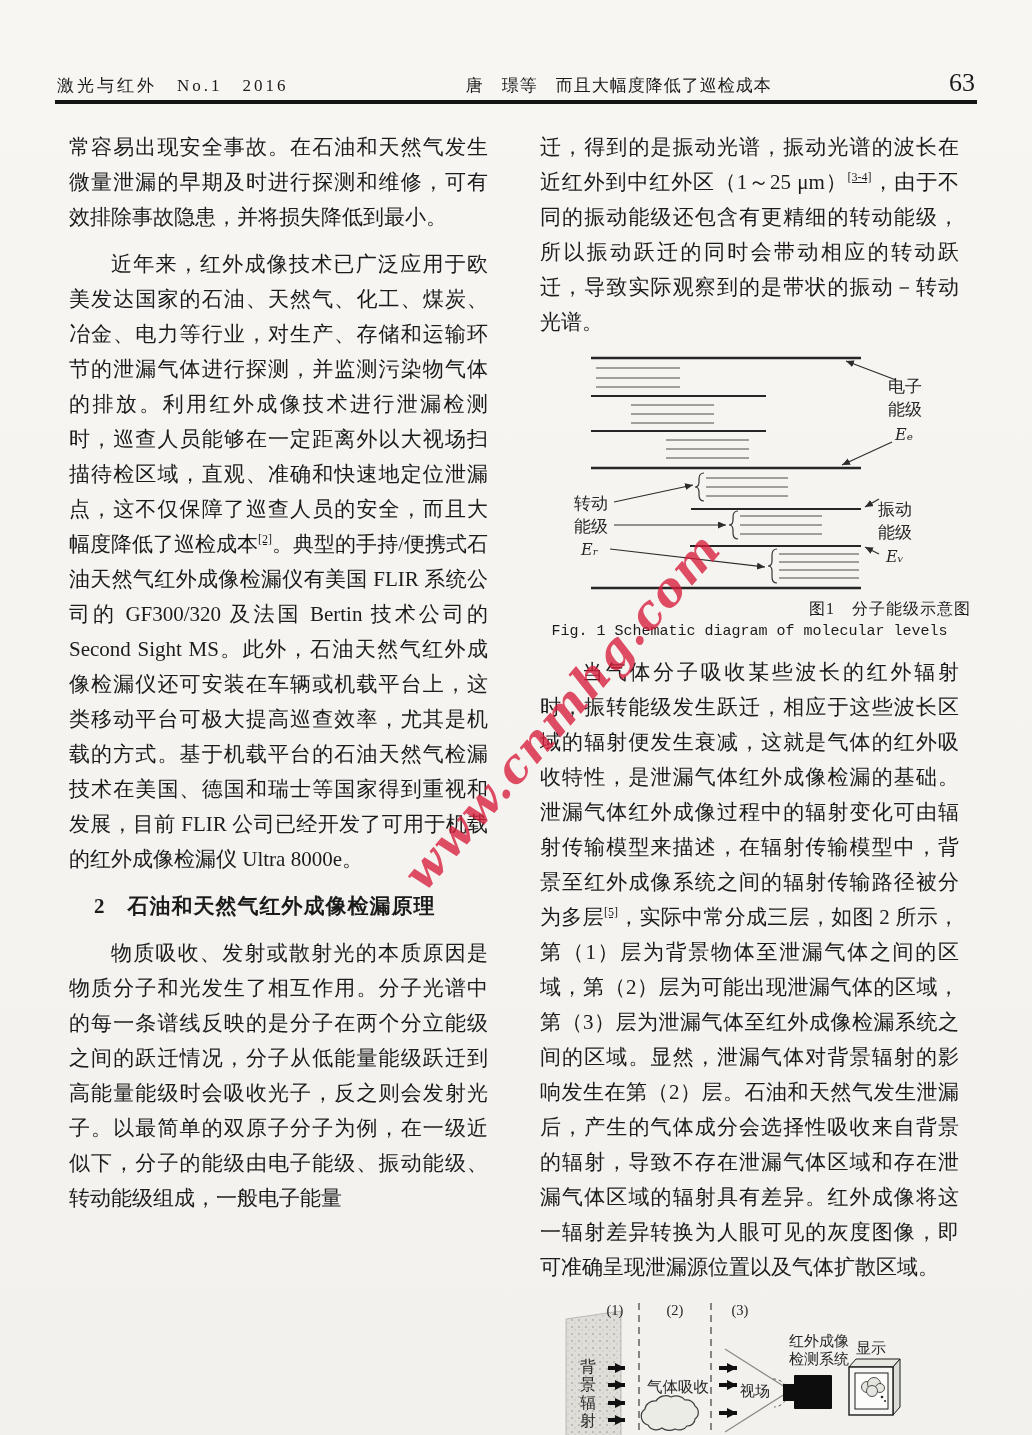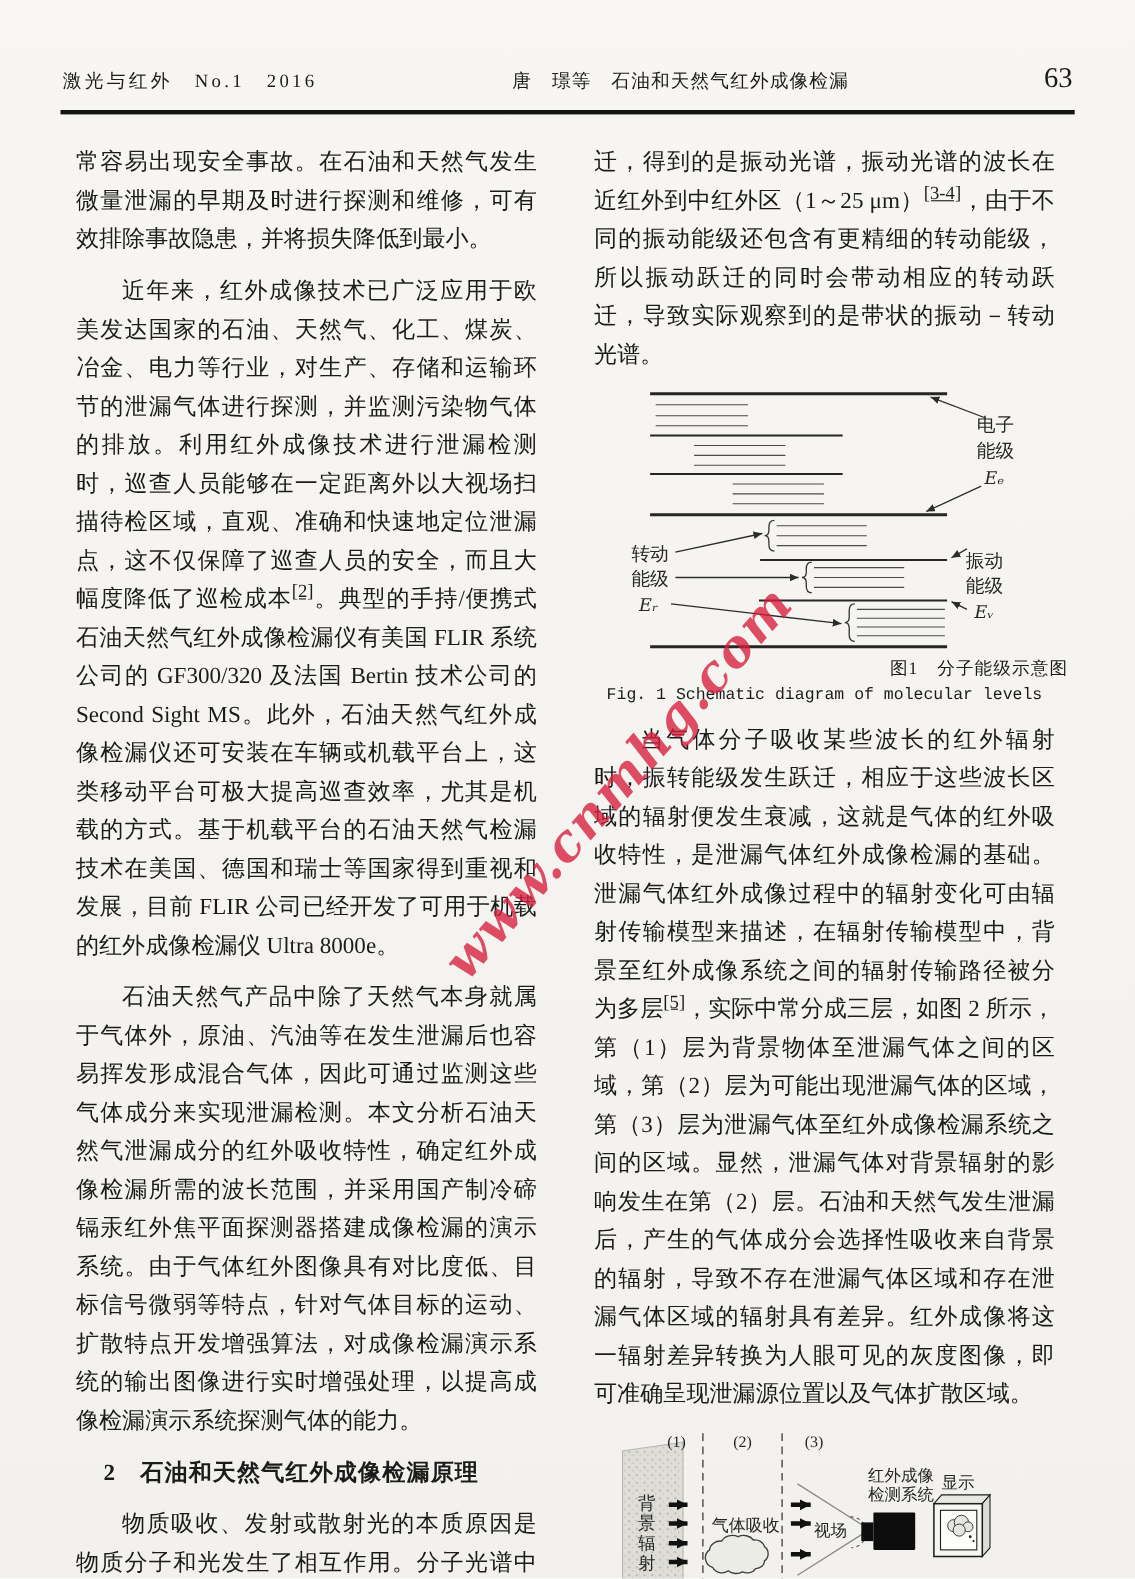--- a/index.html
+++ b/index.html
@@ -3,68 +3,67 @@
 <meta charset="utf-8">
 <style>
   html,body{margin:0;padding:0;}
   body{
     width:1032px;height:1435px;position:relative;overflow:hidden;
     background:linear-gradient(180deg,#f7f6f3 0%,#f4f3f0 60%,#f2f1ee 100%);
     font-family:"Liberation Serif","DejaVu Serif",serif;
     color:#1b1b1b;
   }
   .page-header{
-    position:absolute;left:57px;top:56px;width:918px;
+    position:absolute;left:57px;top:68px;width:918px;
     display:flex;justify-content:space-between;align-items:baseline;
     font-size:17px;
   }
   .hdr-journal{letter-spacing:3px;}
   .hdr-title{letter-spacing:1px;}
   .hdr-page{font-size:26px;}
   .header-rule{position:absolute;left:55px;top:100px;width:922px;height:0;border-top:4px solid #141414;}
   .col{
     position:absolute;top:118px;width:443px;
     font-size:21px;line-height:35px;text-align:justify;
   }
   .col-left{left:57px;}
   .col-right{left:528px;}
   .col p{margin:12px;padding:0;}
   .col .indent{text-indent:2em;}
   .h2{font-weight:700;line-height:35px;letter-spacing:1px;margin-left:37px;}
   .h3{line-height:35px;letter-spacing:2px;}
-  sup.ref{font-size:17px;line-height:0;vertical-align:super;text-decoration:underline;}
+  sup.ref{font-size:12px;line-height:0;vertical-align:super;text-decoration:underline;}
   .fig{margin:5px 0 3px 0;}
   .fig svg{display:block;}
   .fig-cap{text-align:right;font-size:16px;line-height:24px;letter-spacing:1px;}
   .fig-cap-en{text-align:center;font-size:15px;line-height:22px;letter-spacing:0;font-family:Liberation Mono, monospace;}
   .watermark{
     position:absolute;left:412px;top:856px;height:52px;
     transform:rotate(-49deg);transform-origin:0 50%;
     font-size:46px;font-style:italic;font-weight:700;
     font-family:"DejaVu Serif","Liberation Serif",serif;
     letter-spacing:2px;opacity:0.78;white-space:nowrap;
     pointer-events:none;z-index:5;
   }
   svg text{font-family:"Liberation Serif","DejaVu Serif",serif;fill:#262626;}
   svg text.sym{font-style:italic;font-family:"DejaVu Serif",serif;}
 </style>
 </head>
 <body>
 
 <div class="page-header">
   <span class="hdr-journal">激光与红外　No.1　2016</span>
-  <span class="hdr-title">唐　璟等　石油和天然气红外成像检漏</span>
+  <span class="hdr-title">唐　璟等　而且大幅度降低了巡检成本</span>
   <span class="hdr-page">63</span>
 </div>
 <div class="header-rule"></div>
 
 <div class="col col-left">
     <p class=""><span>常容易出现安全事故。在石油和天然气发生微量泄漏的早期及时进行探测和维修，可有效排除事故隐患，并将损失降低到最小。</span></p>
     <p class="indent"><span>近年来，红外成像技术已广泛应用于欧美发达国家的石油、天然气、化工、煤炭、冶金、电力等行业，对生产、存储和运输环节的泄漏气体进行探测，并监测污染物气体的排放。利用红外成像技术进行泄漏检测时，巡查人员能够在一定距离外以大视场扫描待检区域，直观、准确和快速地定位泄漏点，这不仅保障了巡查人员的安全，而且大幅度降低了巡检成本</span><sup class="ref">[2]</sup><span>。典型的手持/便携式石油天然气红外成像检漏仪有美国 FLIR 系统公司的 GF300/320 及法国 Bertin 技术公司的 Second Sight MS。此外，石油天然气红外成像检漏仪还可安装在车辆或机载平台上，这类移动平台可极大提高巡查效率，尤其是机载的方式。基于机载平台的石油天然气检漏技术在美国、德国和瑞士等国家得到重视和发展，目前 FLIR 公司已经开发了可用于机载的红外成像检漏仪 Ultra 8000e。</span></p>
-    <p class="indent"><span>石油天然气产品中除了天然气本身就属于气体外，原油、汽油等在发生泄漏后也容易挥发形成混合气体，因此可通过监测这些气体成分来实现泄漏检测。本文分析石油天然气泄漏成分的红外吸收特性，确定红外成像检漏所需的波长范围，并采用国产制冷碲镉汞红外焦平面探测器搭建成像检漏的演示系统。由于气体红外图像具有对比度低、目标信号微弱等特点，针对气体目标的运动、扩散特点开发增强算法，对成像检漏演示系统的输出图像进行实时增强处理，以提高成像检漏演示系统探测气体的能力。</span></p>
     <div class="h2 "><span>2　石油和天然气红外成像检漏原理</span></div>
     <p class="indent"><span>物质吸收、发射或散射光的本质原因是物质分子和光发生了相互作用。分子光谱中的每一条谱线反映的是分子在两个分立能级之间的跃迁情况，分子从低能量能级跃迁到高能量能级时会吸收光子，反之则会发射光子。以最简单的双原子分子为例，在一级近似下，分子的能级由电子能级、振动能级、转动能级组成，一般电子能量 </span></p>
   </div>
 
 <div class="col col-right">
   <div>
       <p class=""><span>迁，得到的是振动光谱，振动光谱的波长在近红外到中红外区（1～25 μm）</span><sup class="ref">[3-4]</sup><span>，由于不同的振动能级还包含有更精细的转动能级，所以振动跃迁的同时会带动相应的转动跃迁，导致实际观察到的是带状的振动－转动光谱。</span></p>
     </div>
 
   <div class="fig">

